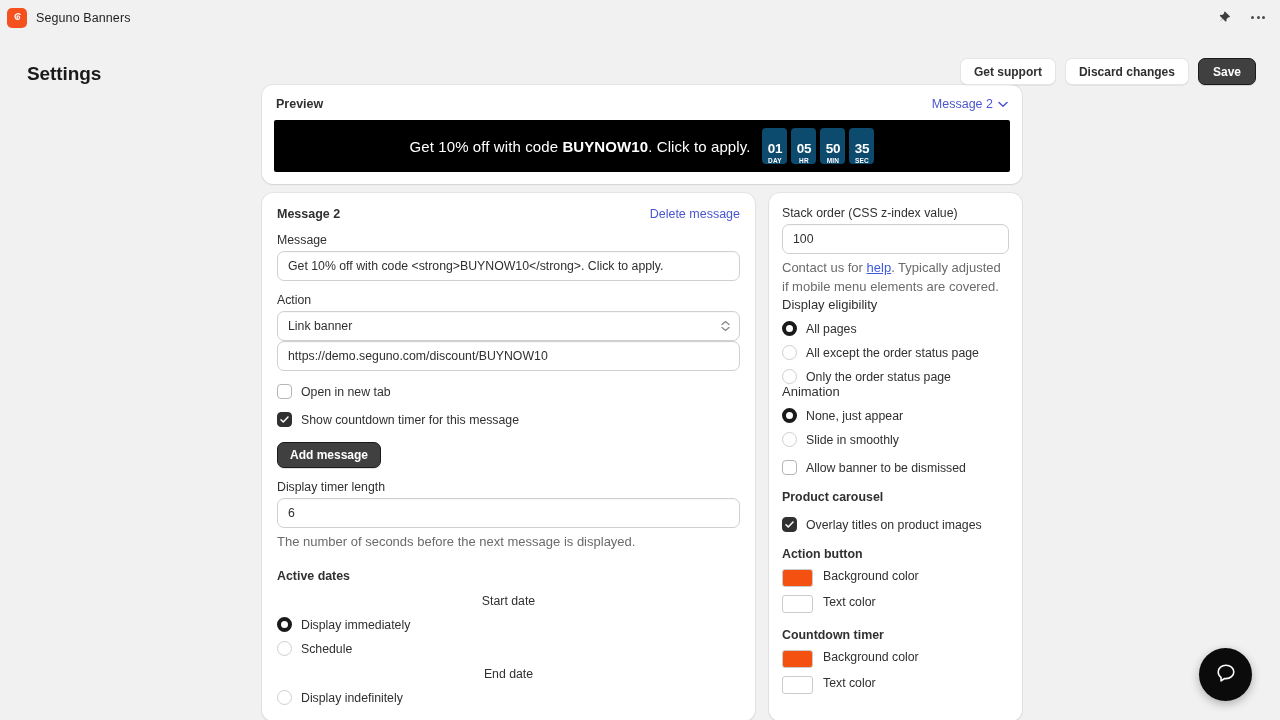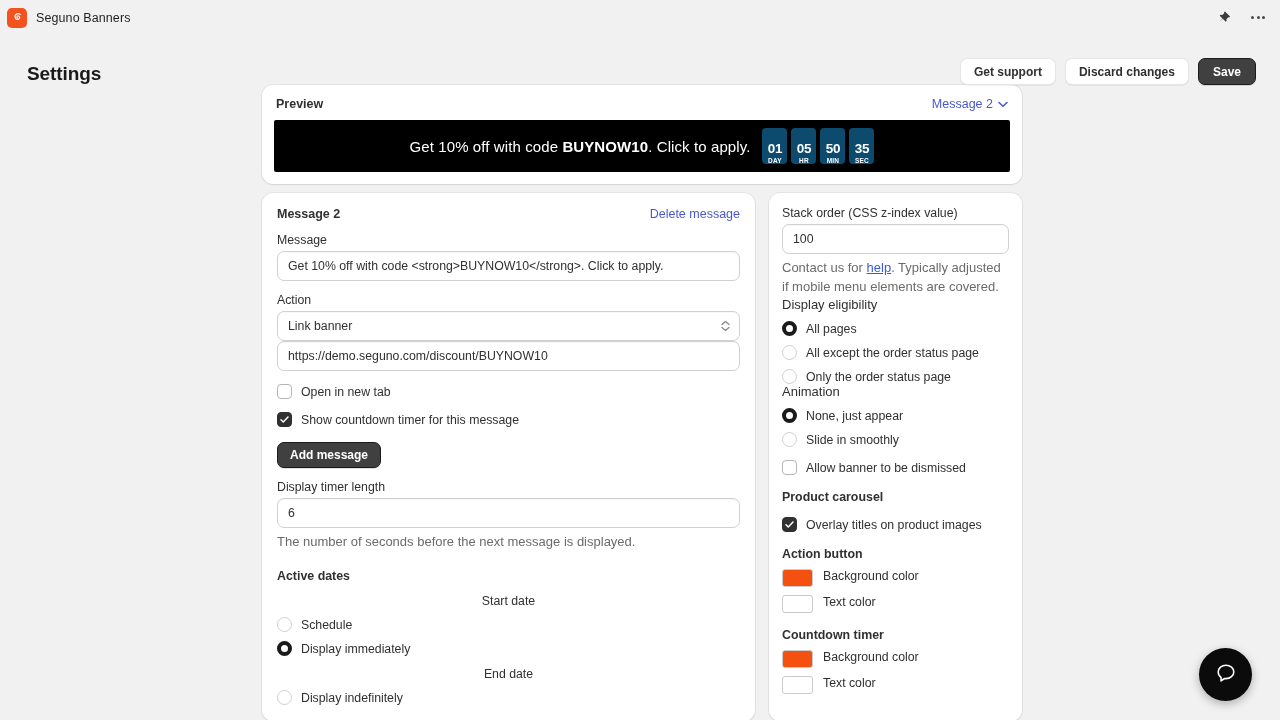--- a/index.html
+++ b/index.html
@@ -318,26 +318,26 @@
 
         <div class="btn-dark-sm">Add message</div>
 
         <div class="fld-label">Display timer length</div>
         <div class="input">6</div>
         <div class="hint">The number of seconds before the next message is displayed.</div>
 
         <div class="grp-title">Active dates</div>
         <div class="sub-title">Start date</div>
         <div class="radio-row">
+          <span class="radio on"></span>
+          <span class="ctext">Display immediately</span>
+        </div>
+        <div class="radio-row">
           <span class="radio"></span>
           <span class="ctext">Schedule</span>
-        </div>
-        <div class="radio-row">
-          <span class="radio on"></span>
-          <span class="ctext">Display immediately</span>
         </div>
         <div class="sub-title">End date</div>
         <div class="radio-row">
           <span class="radio"></span>
           <span class="ctext">Display indefinitely</span>
         </div>
         
       </div>
 
       <div class="card card-right">

